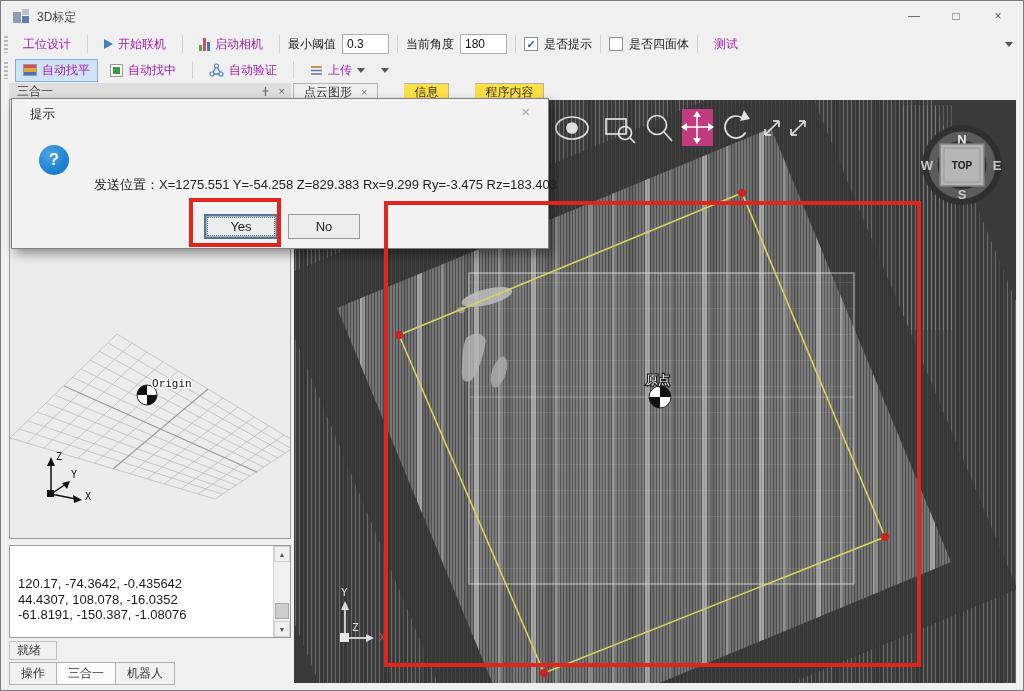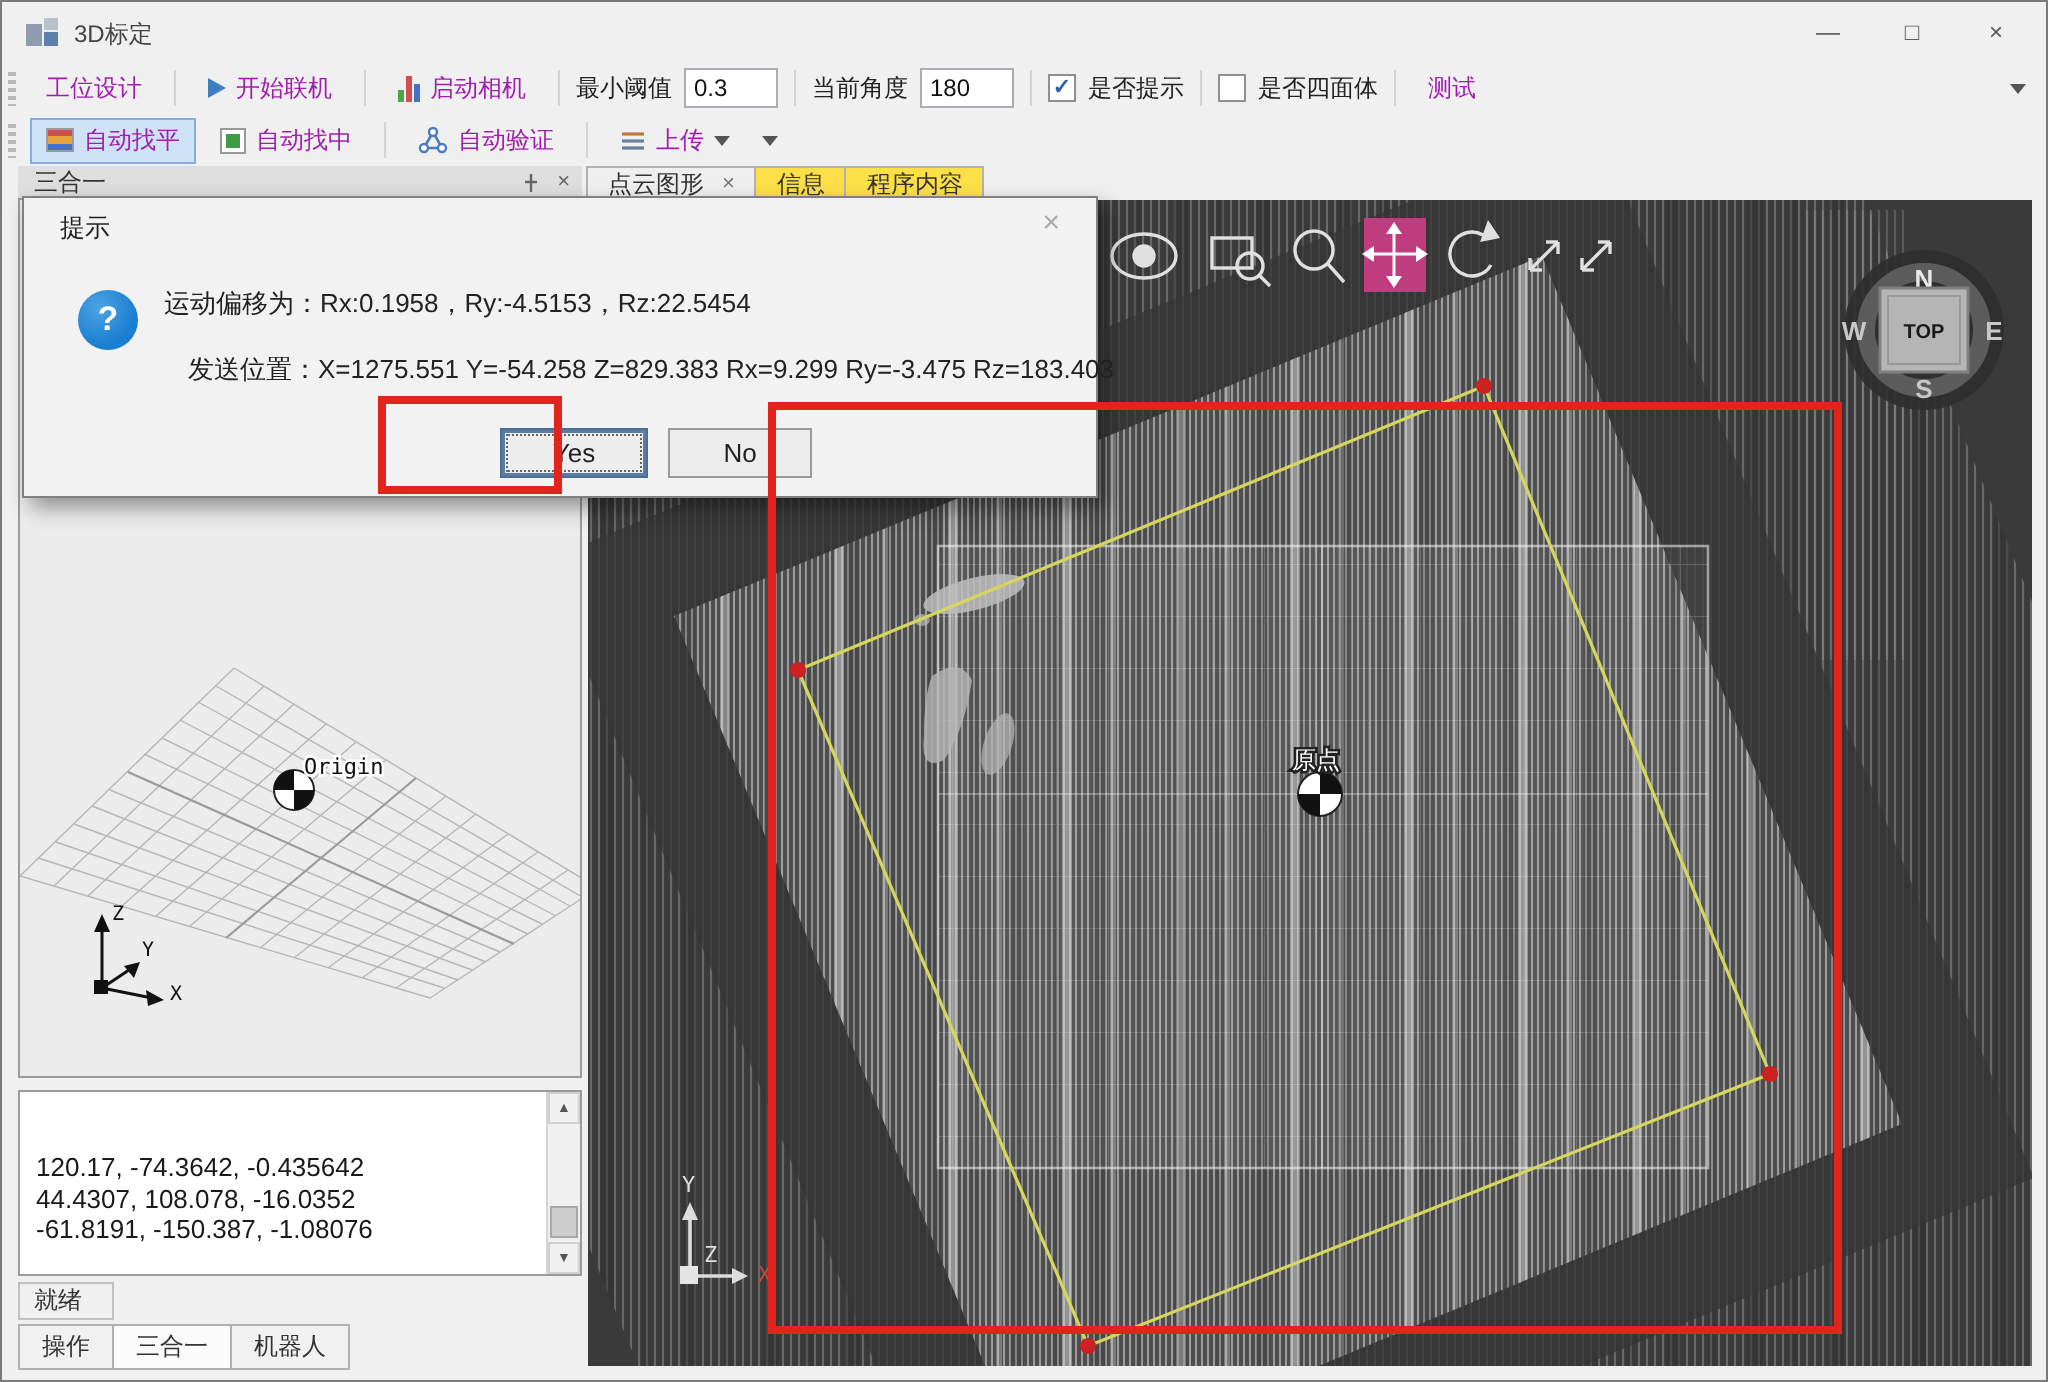--- a/index.html
+++ b/index.html
@@ -45,21 +45,21 @@
   .cb{width:14px;height:14px;border:1px solid #8f8f8f;background:#fff;display:flex;align-items:center;justify-content:center;margin-right:6px;flex:none;}
   .cb .check{color:#2d63a8;font-size:11px;line-height:1;font-weight:bold;}
   .dd-arrow{width:0;height:0;border-left:4px solid transparent;border-right:4px solid transparent;border-top:5px solid #555;display:inline-block;}
   .overflow-arrow{position:absolute;right:10px;top:11px;}
 
   
   .panel-hd{position:absolute;left:8px;top:82px;width:282px;height:16px;background:#dedede;
             display:flex;align-items:center;padding:0 6px 0 8px;font-size:12px;color:#333;}
   .panel-hd .spacer{flex:1;}
   .panel-hd .hicon{color:#666;font-size:11px;margin-left:8px;line-height:1;}
-  .doc-tabs{position:absolute;left:292px;top:82px;height:17px;display:flex;}
+  .doc-tabs{position:absolute;left:292px;top:82px;height:17px;display:flex;gap:26px;}
   .dtab{display:flex;align-items:center;padding:0 10px;font-size:12px;color:#333;background:#fde047;
         border:1px solid #b2b2b2;border-bottom:none;border-left:none;}
   .dtab:first-child{border-left:1px solid #b2b2b2;background:#efefef;}
   .dtab .tclose{margin-left:9px;color:#777;font-size:11px;line-height:1;}
 
   
   .view3d{position:absolute;left:8px;top:98px;width:282px;height:440px;background:#ececec;border:1px solid #9b9b9b;}
 
   
   .outbox{position:absolute;left:8px;top:544px;width:282px;height:93px;background:#fff;border:1px solid #9b9b9b;}
@@ -85,21 +85,21 @@
   
   .dialog{position:absolute;left:10px;top:97px;width:538px;height:151px;background:#f2f2f2;
           border:1px solid #808080;box-shadow:4px 5px 10px rgba(0,0,0,0.38);z-index:30;}
   .dlg-title{position:absolute;left:18px;top:7px;font-size:12.5px;color:#222;}
   .dlg-close{position:absolute;right:18px;top:5px;font-size:15px;color:#aaa;line-height:1;}
   .qicon{position:absolute;left:27px;top:46px;width:30px;height:30px;border-radius:50%;
          background:radial-gradient(circle at 35% 30%,#4da4e4,#1a7fd0 65%);color:#fff;font-weight:bold;
          font-size:17px;display:flex;align-items:center;justify-content:center;}
   .dlg-line{position:absolute;left:70px;font-size:13px;color:#222;white-space:nowrap;}
   .l1{top:44px;} .l2{top:77px;margin-left:12px;}
-  .dlg-btn{position:absolute;top:115px;height:25px;background:#ededed;font-size:13px;font-family:inherit;color:#222;margin-left:46px;}
+  .dlg-btn{position:absolute;top:115px;height:25px;background:#ededed;font-size:13px;font-family:inherit;color:#222;}
   .dlg-btn.yes{left:192px;width:74px;border:1px solid #4d6e92;box-shadow:inset 0 0 0 1.5px #5a7da3;
                outline:1px dotted #666;outline-offset:-4px;}
   .dlg-btn.no{left:276px;width:72px;border:1px solid #9a9a9a;}
 
   
   .red-yes{position:absolute;left:188px;top:197px;width:92px;height:49px;border:4px solid #e3241d;z-index:40;}
   .red-vp{position:absolute;left:383px;top:200px;width:537px;height:466px;border:4px solid #e3241d;z-index:40;}
 
   svg text{font-family:"Liberation Sans",sans-serif;}
   svg .mono{font-family:"DejaVu Sans Mono",monospace;}
@@ -436,21 +436,20 @@
       </g>
     </svg>
   </div>
 
   <div class="dialog">
     <span class="dlg-title">提示</span>
     <span class="dlg-close">×</span>
     <div class="qicon">
       <span>?</span>
     </div>
-    <div class="dlg-line l1">运动偏移为：Rx:0.1958，Ry:-4.5153，Rz:22.5454</div>
     <div class="dlg-line l2">发送位置：X=1275.551 Y=-54.258 Z=829.383 Rx=9.299 Ry=-3.475 Rz=183.403</div>
     <button class="dlg-btn yes">Yes</button>
     <button class="dlg-btn no">No</button>
   </div>
 
   <div class="red-yes"></div>
   <div class="red-vp"></div>
 
 </div>
 

